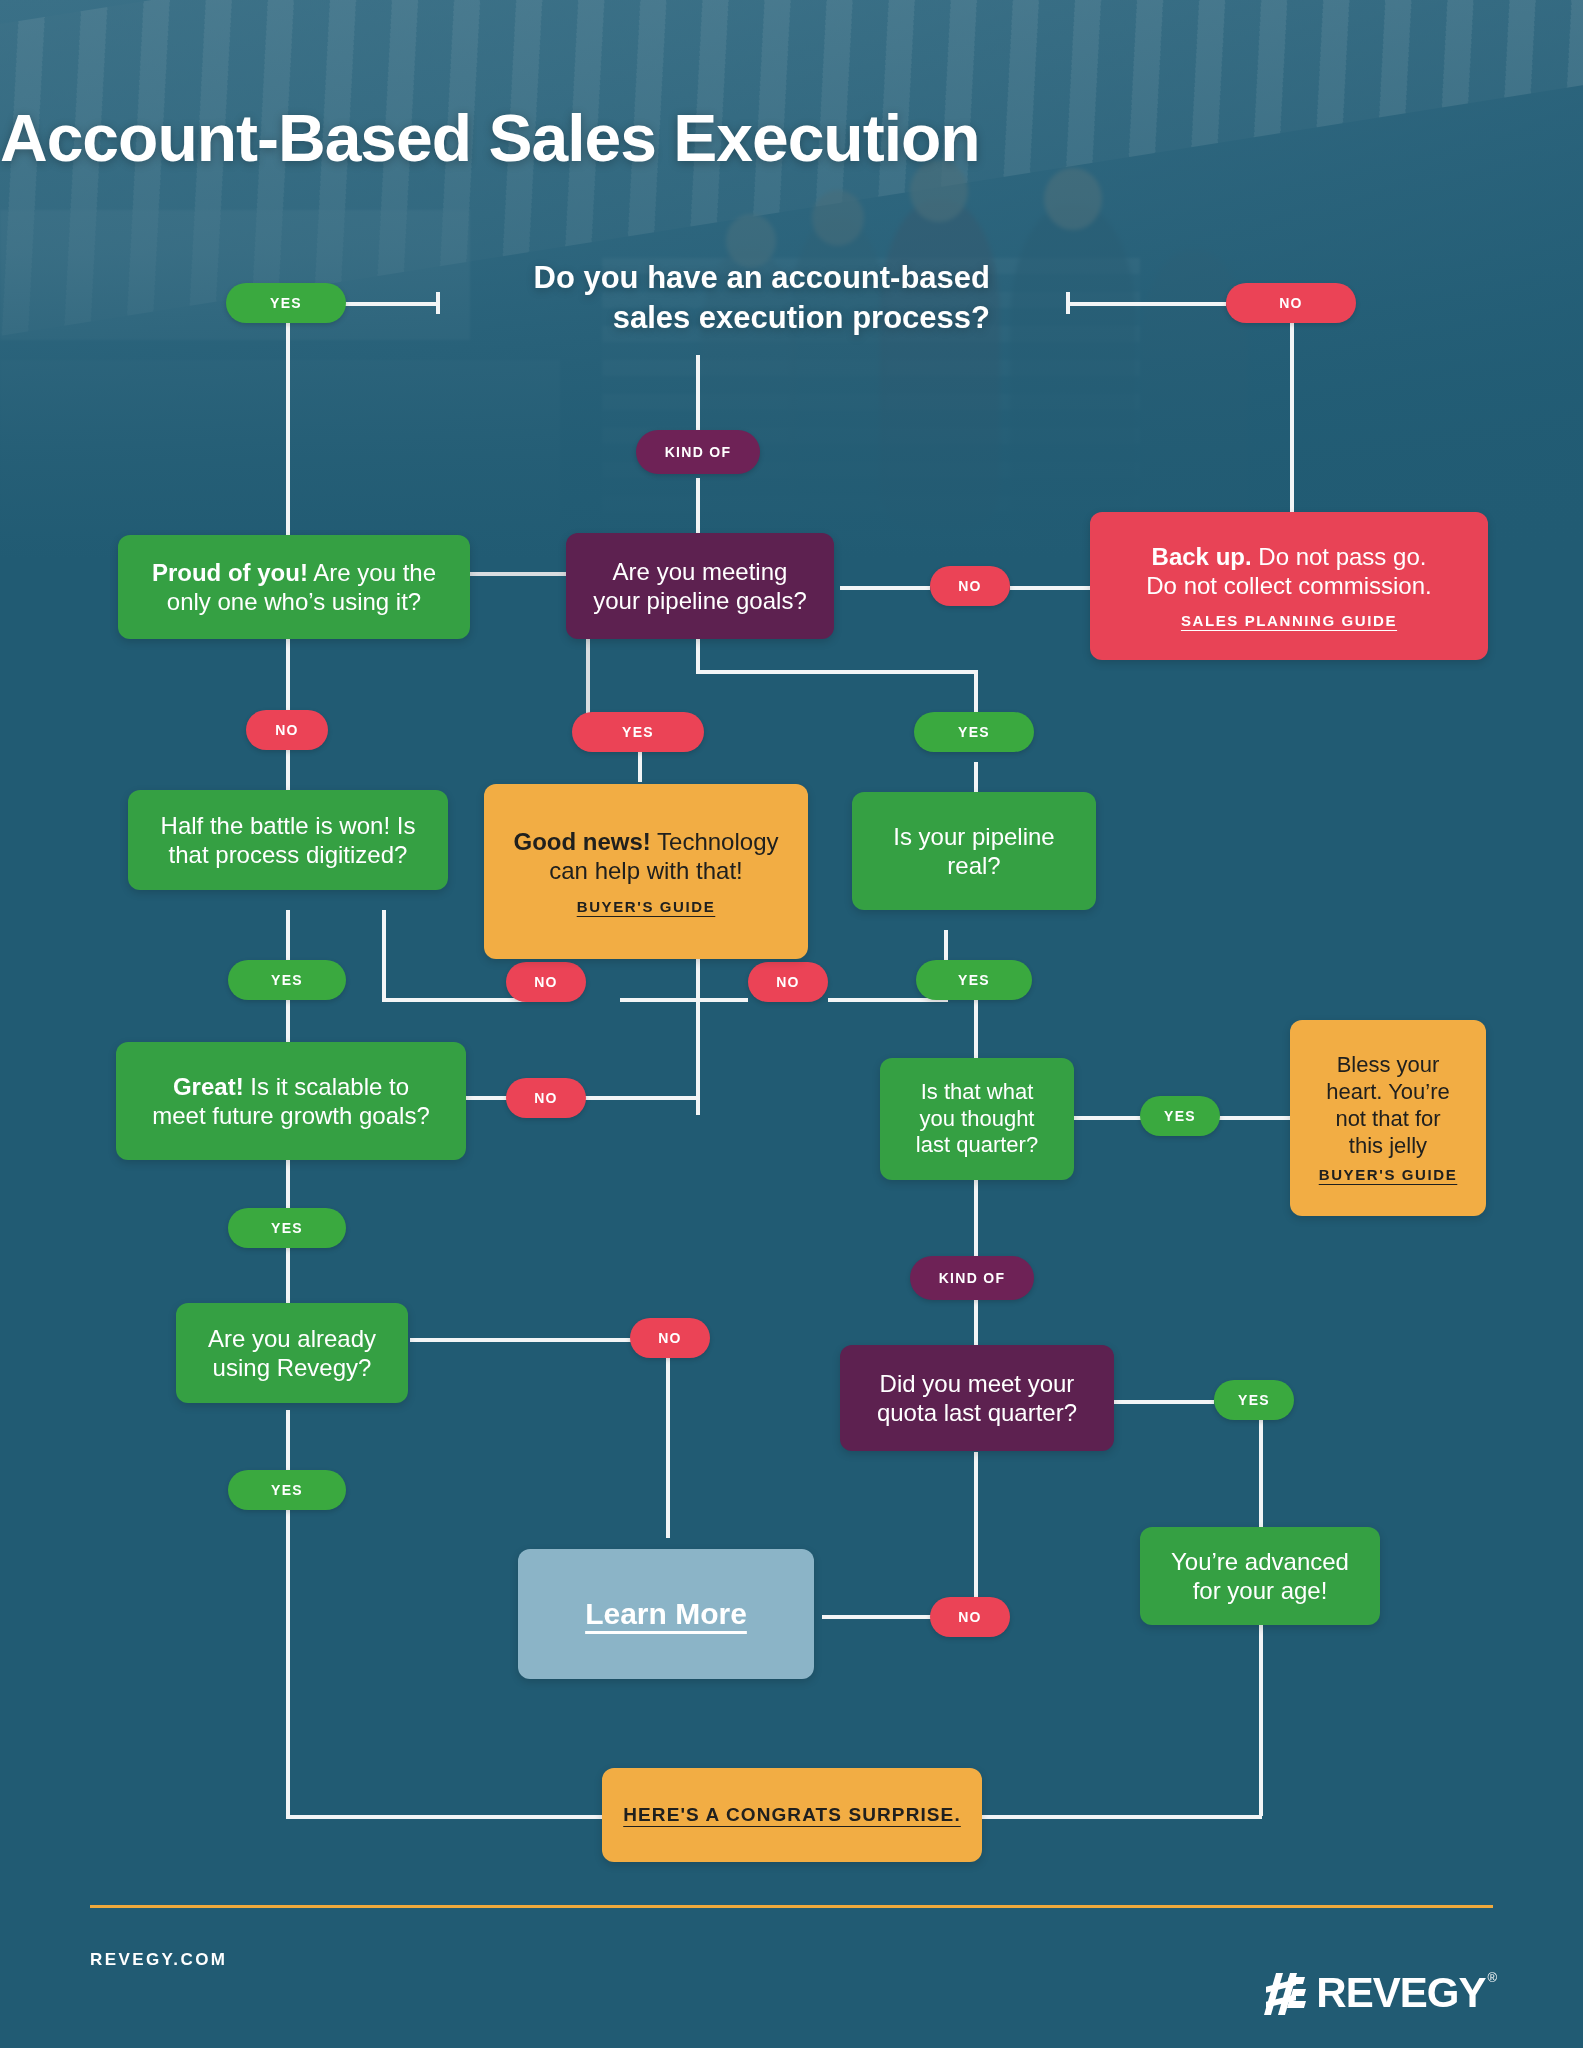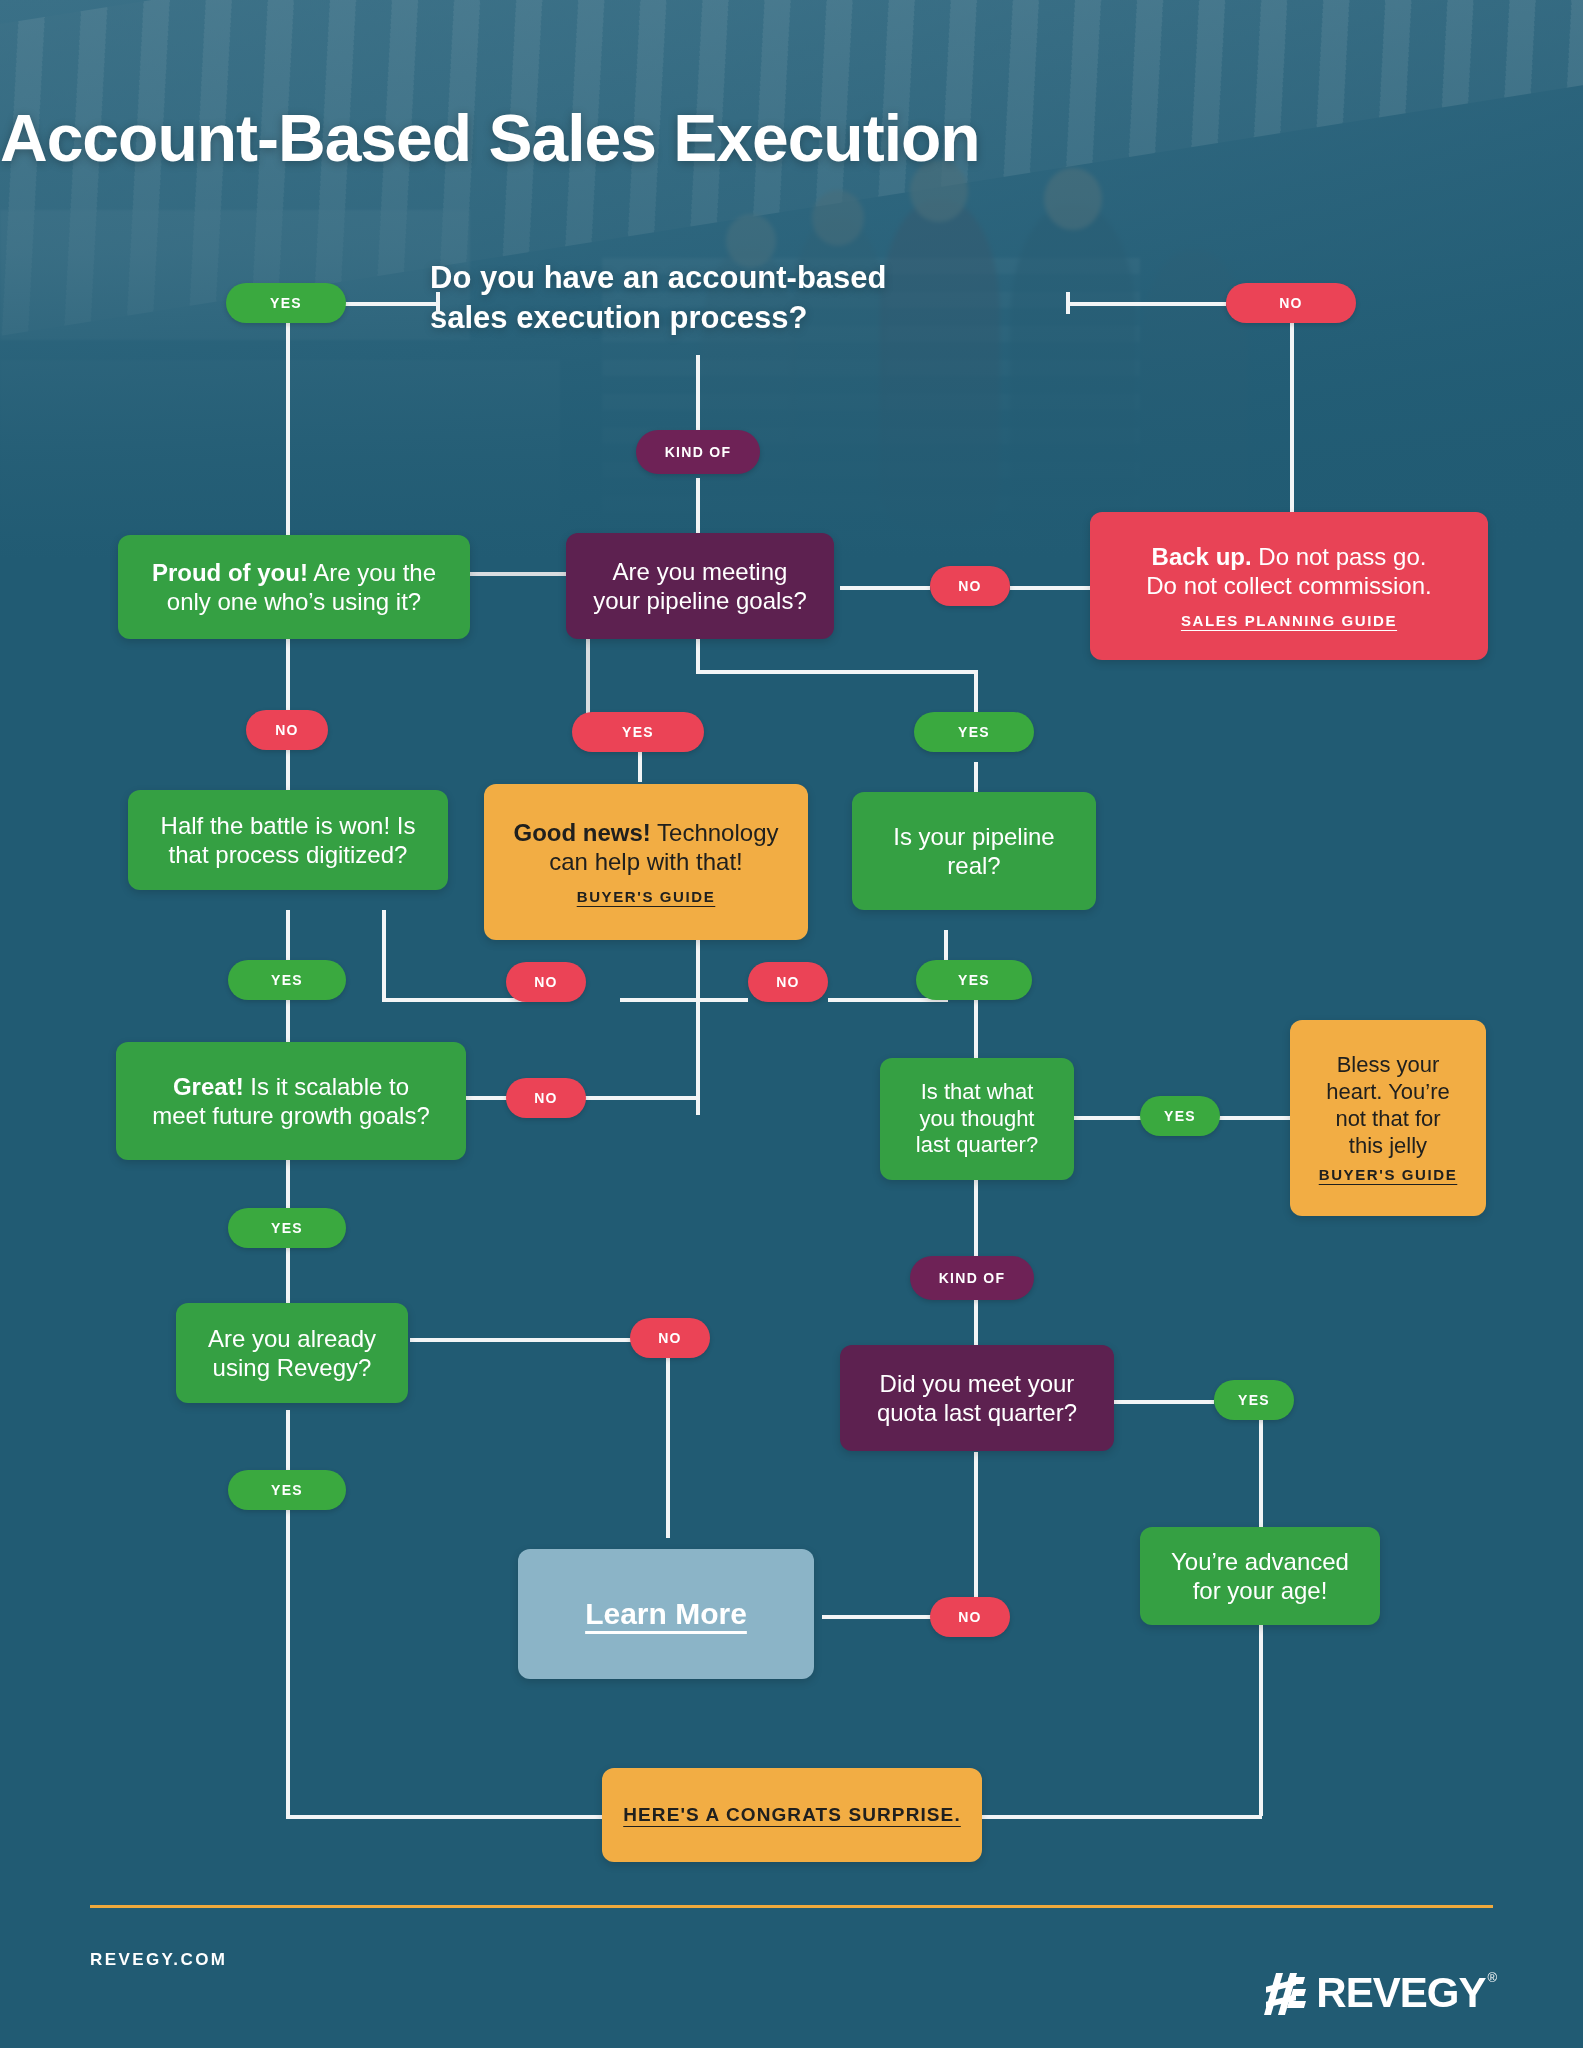--- a/index.html
+++ b/index.html
@@ -83,21 +83,21 @@
     font-weight: bold;
     letter-spacing: -1px;
     text-shadow: 0 2px 10px rgba(0,0,0,.28);
   }
 
   
   .root-q {
     position: absolute;
     left: 430px; top: 258px;
     width: 560px;
-    text-align: left;
+    text-align: right;
     color: #ffffff;
     font-size: 31px;
     font-weight: bold;
     line-height: 1.30;
     text-shadow: 0 2px 8px rgba(0,0,0,.25);
   }
 
   
   .ln {
     position: absolute;
@@ -386,21 +386,21 @@
     <a class="cta">SALES PLANNING GUIDE</a>
   </div>
 
   <div class="node green" style="left:128px;top:790px;width:320px;height:100px;">
     <div class="txt">
       <span>Half the battle is won! Is</span><br>
       <span>that process digitized?</span>
     </div>
   </div>
 
-  <div class="node orange" style="left:484px;top:784px;width:324px;height:156px;">
+  <div class="node orange" style="left:484px;top:784px;width:324px;height:175px;">
     <div class="txt">
       <b>Good news!</b><span> Technology</span><br>
       <span>can help with that!</span>
     </div>
     <a class="cta">BUYER'S GUIDE</a>
   </div>
 
   <div class="node green" style="left:852px;top:792px;width:244px;height:118px;">
     <div class="txt">
       <span>Is your pipeline</span><br>

